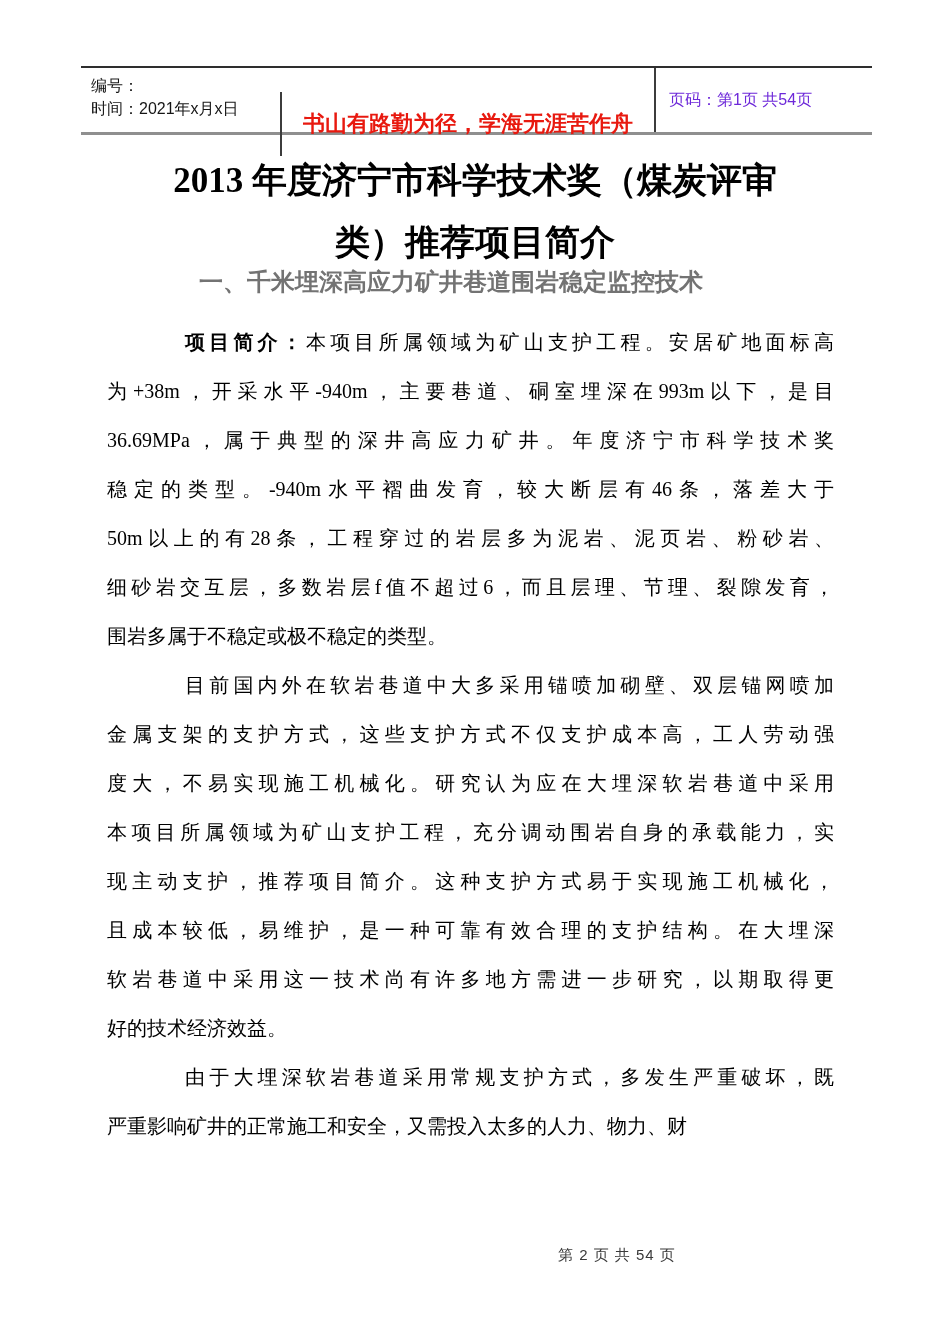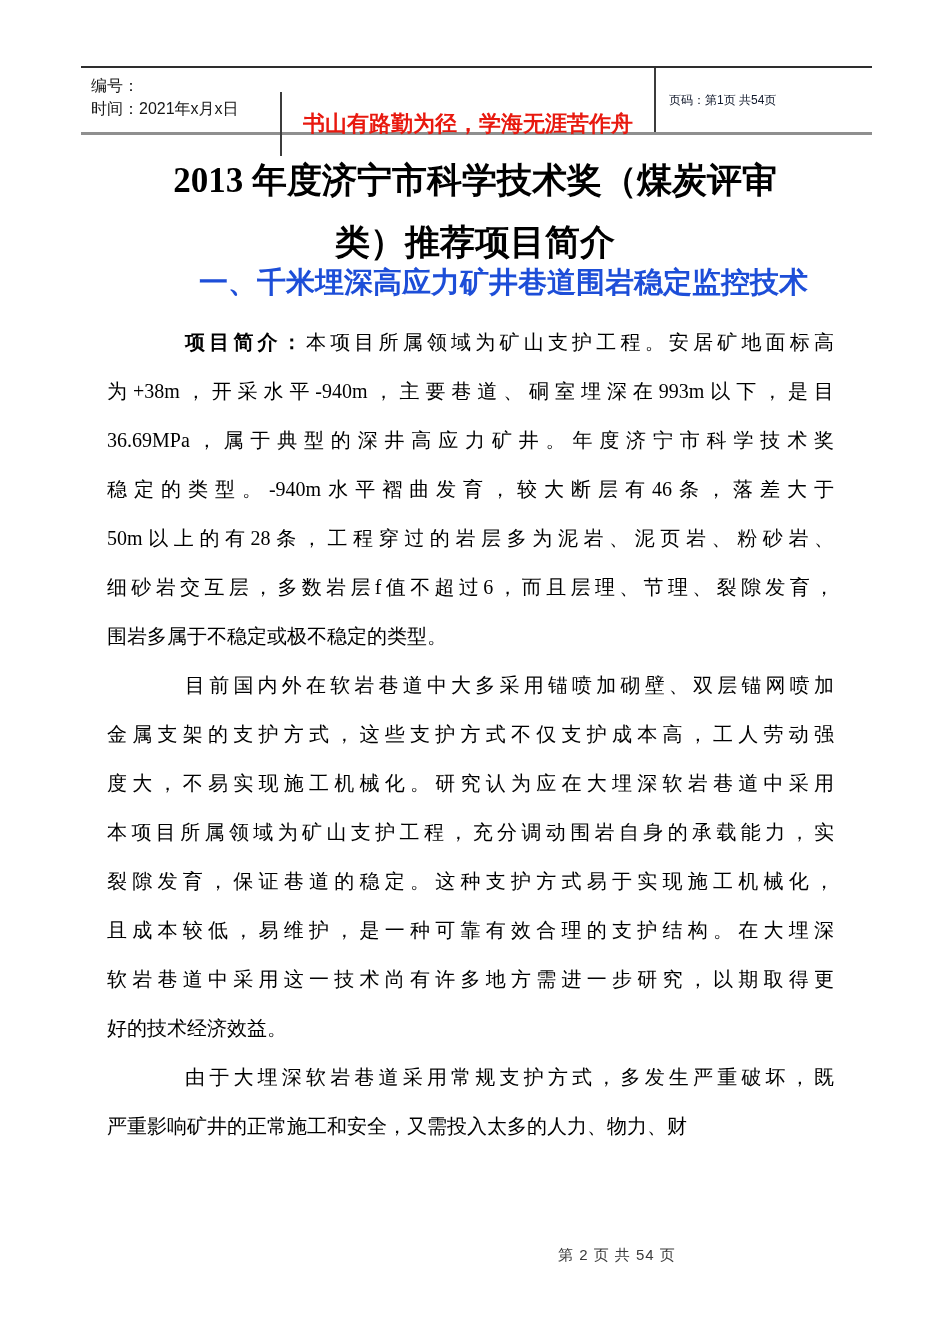--- a/index.html
+++ b/index.html
@@ -46,22 +46,22 @@
     color: #e8190f;
     margin-top: 24px;
   }
   .hcell-page {
     width: 218px;
     border-left: 2px solid #3c3c3c;
     display: flex;
     align-items: center;
     padding-left: 13px;
     font-family: "Liberation Sans", "DejaVu Sans", sans-serif;
-    font-size: 12px;
-    color: #0f172a;
+    font-size: 16px;
+    color: #6d28d9;
   }
 
   
   .doc-title {
     position: absolute;
     top: 150px;
     left: 0;
     width: 950px;
     text-align: center;
     font-weight: bold;
@@ -72,23 +72,23 @@
 
   
   .section-heading {
     position: absolute;
     top: 266px;
     left: 107px;
     width: 727px;
     padding-left: 92px;
     box-sizing: border-box;
     font-weight: bold;
-    font-size: 29px;
+    font-size: 24px;
     line-height: 32px;
-    color: #1d4ed8;
+    color: #737373;
   }
 
   
   .doc-body {
     position: absolute;
     top: 318px;
     left: 107px;
     width: 727px;
     font-size: 20px;
     color: #000;
@@ -145,21 +145,21 @@
       <div class="bline">为+38m，开采水平-940m，主要巷道、硐室埋深在993m以下，是目</div>
       <div class="bline">36.69MPa，属于典型的深井高应力矿井。年度济宁市科学技术奖</div>
       <div class="bline">稳定的类型。-940m水平褶曲发育，较大断层有46条，落差大于</div>
       <div class="bline">50m以上的有28条，工程穿过的岩层多为泥岩、泥页岩、粉砂岩、</div>
       <div class="bline">细砂岩交互层，多数岩层f值不超过6，而且层理、节理、裂隙发育，</div>
       <div class="bline last">围岩多属于不稳定或极不稳定的类型。</div>
       <div class="bline first">目前国内外在软岩巷道中大多采用锚喷加砌壁、双层锚网喷加</div>
       <div class="bline">金属支架的支护方式，这些支护方式不仅支护成本高，工人劳动强</div>
       <div class="bline">度大，不易实现施工机械化。研究认为应在大埋深软岩巷道中采用</div>
       <div class="bline">本项目所属领域为矿山支护工程，充分调动围岩自身的承载能力，实</div>
-      <div class="bline">裂隙发育，保证巷道的稳定。这种支护方式易于实现施工机械化，</div>
+      <div class="bline">现主动支护，推荐项目简介。这种支护方式易于实现施工机械化，</div>
       <div class="bline">且成本较低，易维护，是一种可靠有效合理的支护结构。在大埋深</div>
       <div class="bline">软岩巷道中采用这一技术尚有许多地方需进一步研究，以期取得更</div>
       <div class="bline last">好的技术经济效益。</div>
       <div class="bline first">由于大埋深软岩巷道采用常规支护方式，多发生严重破坏，既</div>
       <div class="bline last">严重影响矿井的正常施工和安全，又需投入太多的人力、物力、财</div>
     </div>
 
   <div class="footer-pageinfo">第 2 页 共 54 页</div>
 
 </div>

